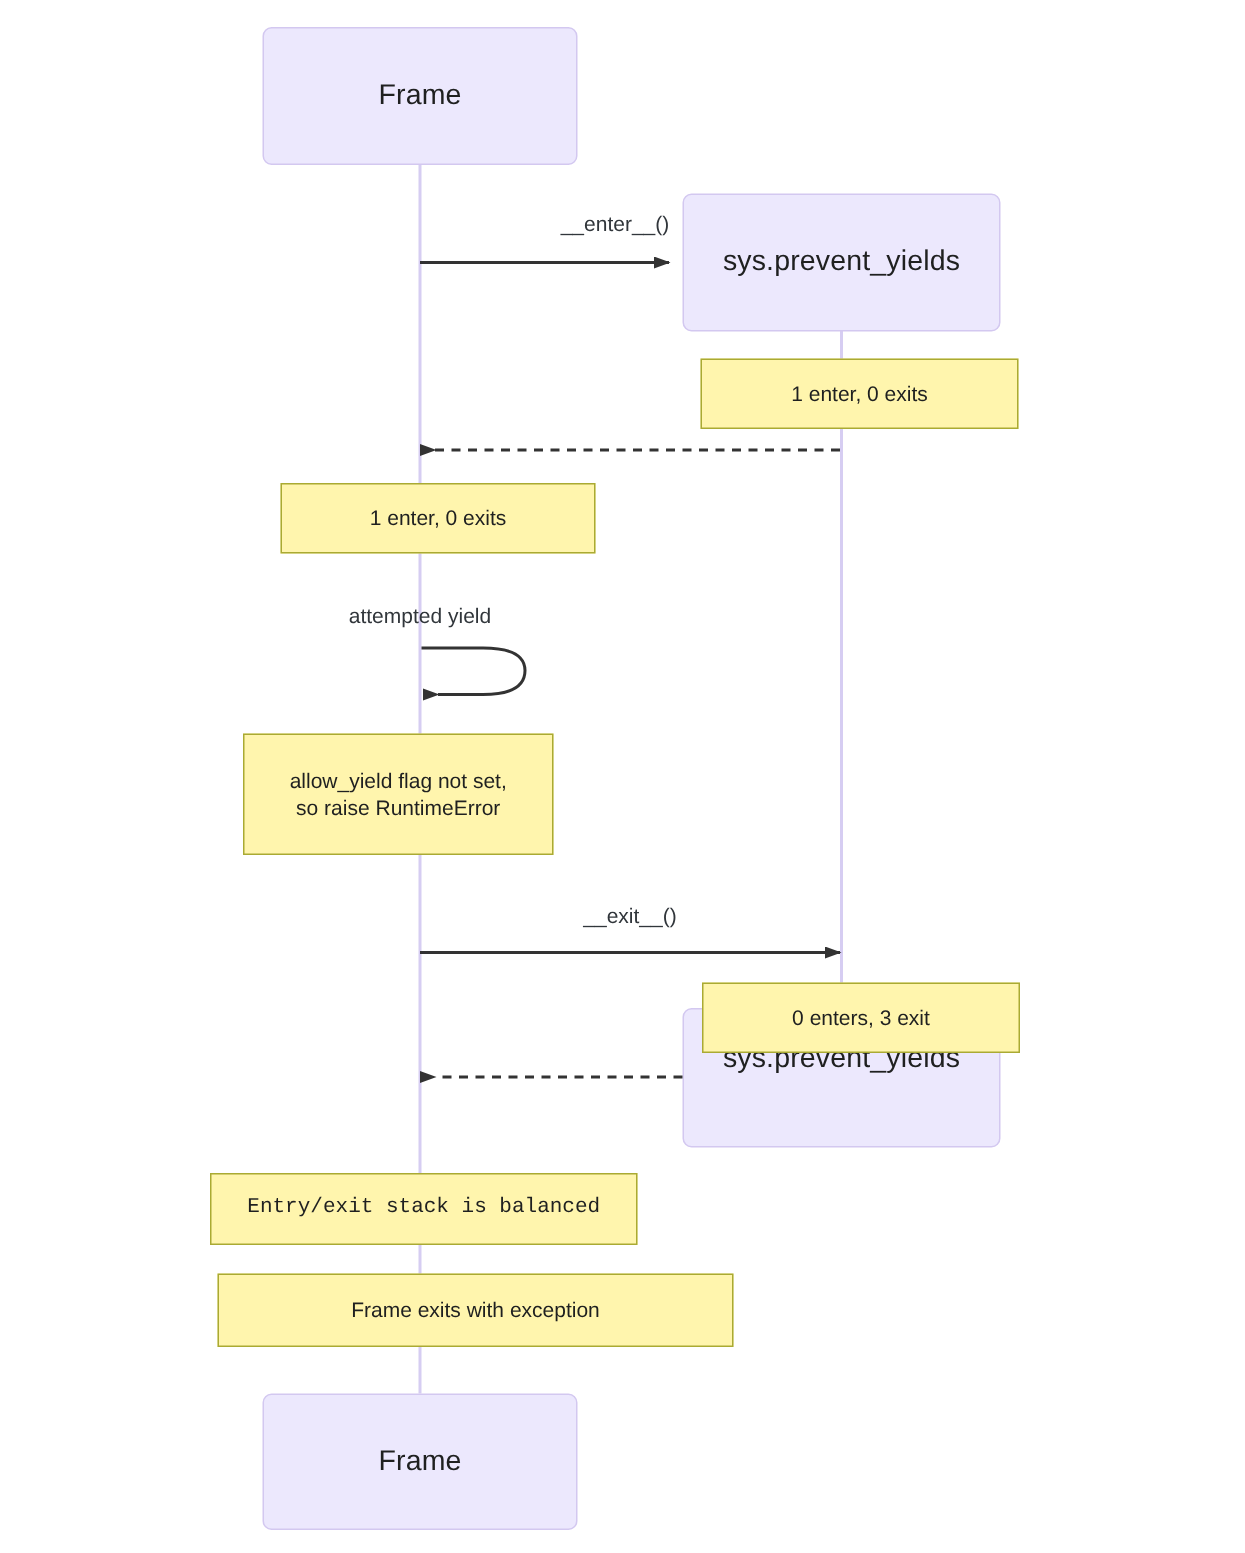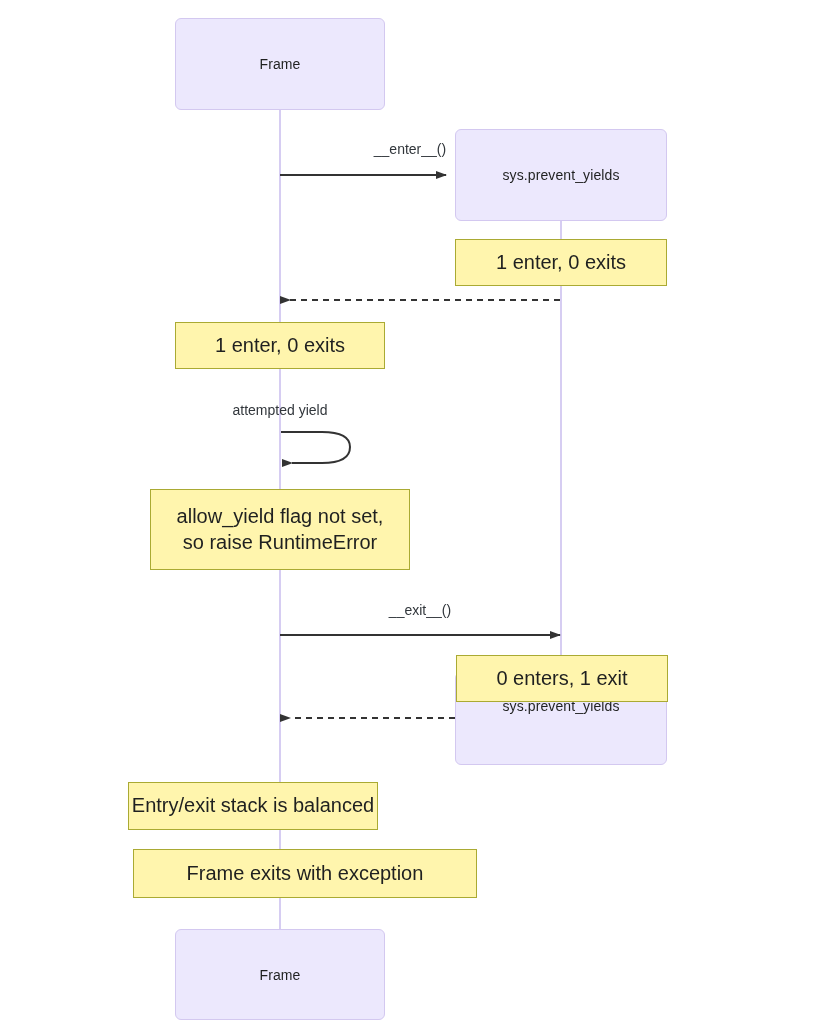--- a/index.html
+++ b/index.html
@@ -26,40 +26,41 @@
   .actor {
     position: absolute;
     box-sizing: border-box;
     background: #ECE8FD;
     border: 1px solid #d3c8f0;
     border-radius: 6px;
     display: flex;
     align-items: center;
     justify-content: center;
     color: #1f2020;
-    font-size: 14px;
+    font-size: 19px;
     letter-spacing: 0.1px;
     text-align: center;
     z-index: 3;
   }
   
   .note {
     position: absolute;
     box-sizing: border-box;
     background: #FFF5AD;
     border: 1px solid #AAAA33;
     display: flex;
     align-items: center;
     justify-content: center;
     color: #1f2020;
-    font-size: 20px;
+    font-size: 14px;
     line-height: 1.28;
     text-align: center;
     white-space: pre-line;
     z-index: 6;
+    margin-left: 12px;
   }
   
   .msg-label {
     position: absolute;
     color: #31363b;
     font-size: 14px;
     text-align: center;
     white-space: nowrap;
     z-index: 5;
   }
@@ -122,22 +123,22 @@
   <div class="msg-label" style="left:290px; top:141px; width:240px; text-align:center;">__enter__()</div>
 
   <div class="msg-label" style="left:180px; top:402px; width:200px; text-align:center;">attempted yield</div>
 
   <div class="msg-label" style="left:300px; top:602px; width:240px; text-align:center;">__exit__()</div>
 
   <div class="note" style="left:455px; top:239px; width:212px; height:47px;">1 enter, 0 exits</div>
 
   <div class="note" style="left:175px; top:322px; width:210px; height:47px;">1 enter, 0 exits</div>
 
-  <div class="note" style="left:150px; top:489px; width:260px; height:81px;">allow_yield flag not set,
+  <div class="note" style="left:150px; top:489px; width:207px; height:81px;">allow_yield flag not set,
 so raise RuntimeError</div>
 
-  <div class="note" style="left:456px; top:655px; width:212px; height:47px;">0 enters, 1 exit</div>
+  <div class="note" style="left:456px; top:655px; width:212px; height:47px;">0 enters, 3 exit</div>
 
-  <div class="note" style="left:128px; top:782px; width:250px; height:48px;">Entry/exit stack is balanced</div>
+  <div class="note" style="left:128px; top:782px; width:285px; height:48px;font-family:Liberation Mono, monospace;">Entry/exit stack is balanced</div>
 
   <div class="note" style="left:133px; top:849px; width:344px; height:49px;">Frame exits with exception</div>
 
 </div>
 
 </body></html>

